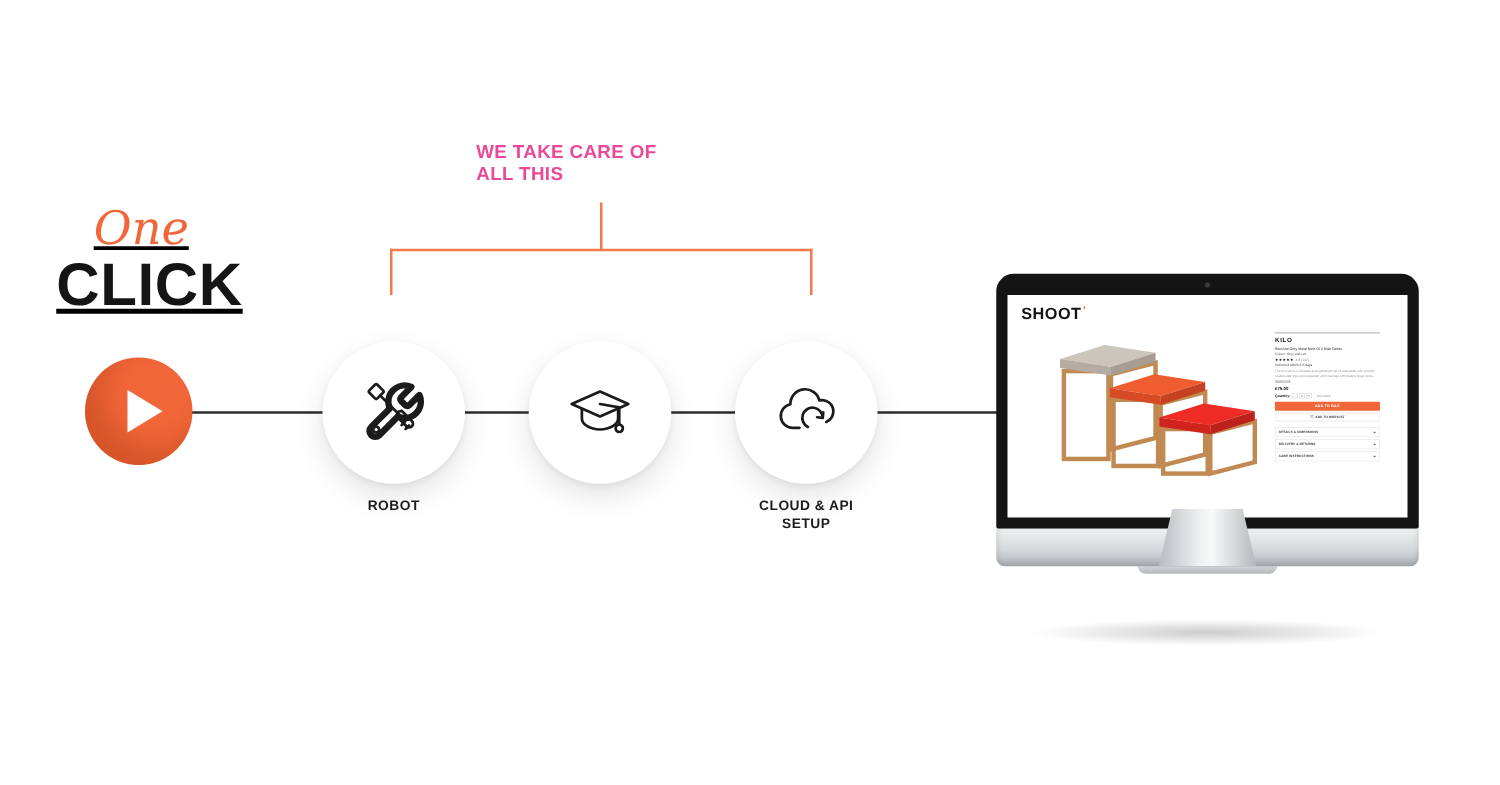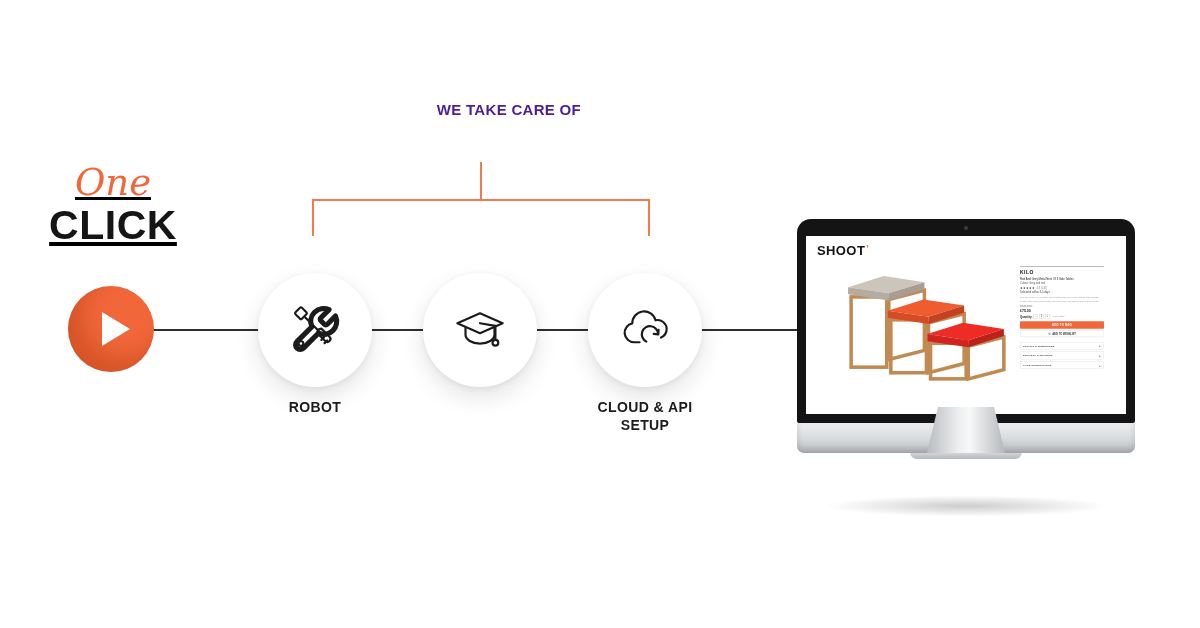--- a/index.html
+++ b/index.html
@@ -2,47 +2,47 @@
 <html><head>
 <meta charset="utf-8">
 <style>
   html,body{margin:0;padding:0;background:#fff;}
   body{width:1200px;height:628px;font-family:"Liberation Sans",sans-serif;-webkit-font-smoothing:antialiased;}
   .canvas{position:relative;width:1200px;height:628px;background:#fff;overflow:hidden;}
 
   
   .headline{position:absolute;left:45px;top:164px;width:136px;text-align:center;text-decoration:underline;}
   .one{font-family:"DejaVu Serif",serif;font-style:italic;font-size:37px;line-height:1.05;color:#F2673A;}
-  .click{font-size:41px;font-weight:bold;letter-spacing:.5px;line-height:1.0;color:#151515;margin-top:2px;}
+  .click{font-size:48px;font-weight:bold;letter-spacing:.5px;line-height:1.0;color:#151515;margin-top:2px;}
 
   
   .connector{position:absolute;left:110px;top:329px;width:690px;height:1.5px;background:#2e2e2e;z-index:1;}
   .play-button{position:absolute;left:68px;top:286px;width:86px;height:86px;border-radius:50%;
     background:#F2673A;box-shadow:inset 14px -14px 22px rgba(160,50,8,.35);z-index:3;
     display:flex;align-items:center;justify-content:center;cursor:pointer;}
   .play-triangle{width:0;height:0;border-left:28px solid #fff;border-top:17px solid transparent;
     border-bottom:17px solid transparent;margin-left:9px;}
 
   
-  .callout{position:absolute;left:381px;top:101px;width:200px;text-align:right;color:#4c1d95;
+  .callout{position:absolute;left:381px;top:113px;width:200px;text-align:left;color:#ec4899;
     font-weight:bold;font-size:15px;line-height:1.18;letter-spacing:.3px;}
   .brace{position:absolute;background:#F4794C;z-index:1;}
   .brace-stem{left:480px;top:162px;width:2px;height:38px;}
   .brace-bar{left:312px;top:199px;width:338px;height:2px;}
   .brace-ltick{left:312px;top:199px;width:2px;height:37px;}
   .brace-rtick{left:648px;top:199px;width:2px;height:37px;}
 
   
   .step-circle{position:absolute;top:273px;width:114px;height:114px;border-radius:50%;background:#fff;
     box-shadow:0 10px 24px rgba(0,0,0,.11),0 2px 6px rgba(0,0,0,.06);z-index:2;
     display:flex;align-items:center;justify-content:center;}
   .step-circle svg{width:58px;height:58px;}
   .sc1{left:258px;} .sc2{left:423px;} .sc3{left:588px;}
   .step-label{position:absolute;top:398px;width:180px;text-align:center;font-weight:bold;
-    font-size:14px;line-height:1.3;letter-spacing:.4px;color:#1c1c1c;}
+    font-size:11px;line-height:1.3;letter-spacing:.4px;color:#1c1c1c;}
   .sl1{left:225px;} .sl2{left:390px;} .sl3{left:555px;}
 
   
   .monitor{position:absolute;left:797px;top:219px;width:338px;z-index:2;}
   .floor-shadow{position:absolute;left:22px;top:276px;width:294px;height:22px;
     background:radial-gradient(ellipse at center,rgba(0,0,0,.20) 0%,rgba(0,0,0,0) 68%);z-index:0;}
   .bezel{position:relative;height:204px;background:#141414;border-radius:14px 14px 2px 2px;z-index:2;}
   .camera-dot{position:absolute;left:50%;top:7px;width:4px;height:4px;margin-left:-2px;border-radius:50%;background:#3c3c3c;}
   .screen{position:absolute;left:9px;right:9px;top:17px;bottom:9px;background:#fff;overflow:hidden;padding-left:44px;}
   .chin{position:relative;height:30px;background:linear-gradient(180deg,#eef0f1 0%,#d6d9db 55%,#b7babe 100%);
@@ -99,20 +99,21 @@
   </div>
 
   <div class="connector"></div>
 
   <div class="play-button">
     <span class="play-triangle"></span>
   </div>
 
   <div class="callout">
     <div>WE TAKE CARE OF</div>
+    <div>ALL THIS</div>
   </div>
   <div class="brace brace-stem"></div>
   <div class="brace brace-bar"></div>
   <div class="brace brace-ltick"></div>
   <div class="brace brace-rtick"></div>
 
   <div class="step-circle sc1">
     <svg viewBox="0 0 64 64">
       <g class="icon-stroke">
         <rect x="11.5" y="8.5" width="10" height="10" rx="1.5" transform="rotate(-45 16.5 13.5)"></rect>

